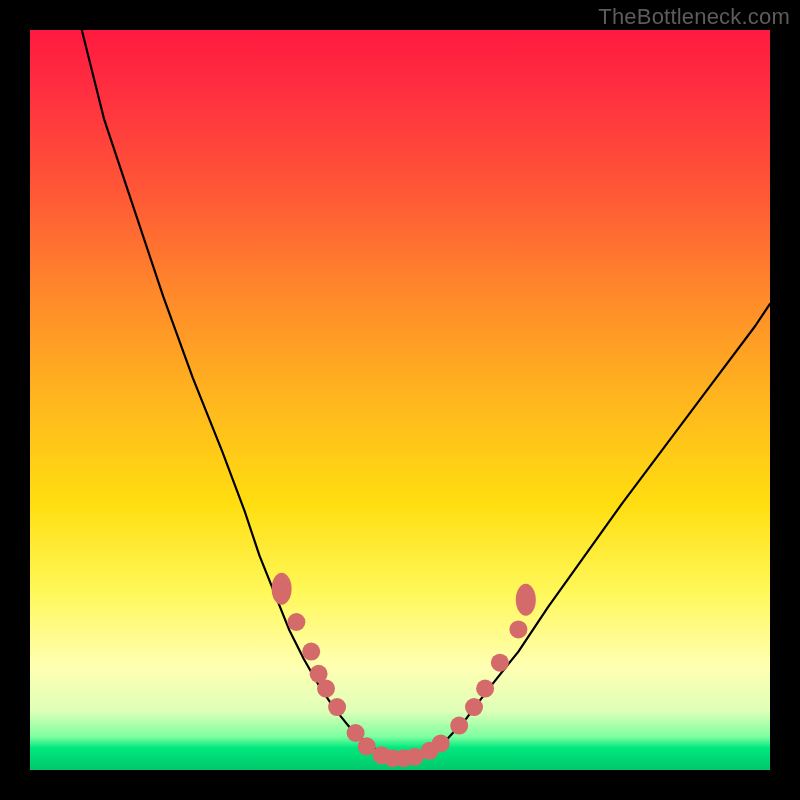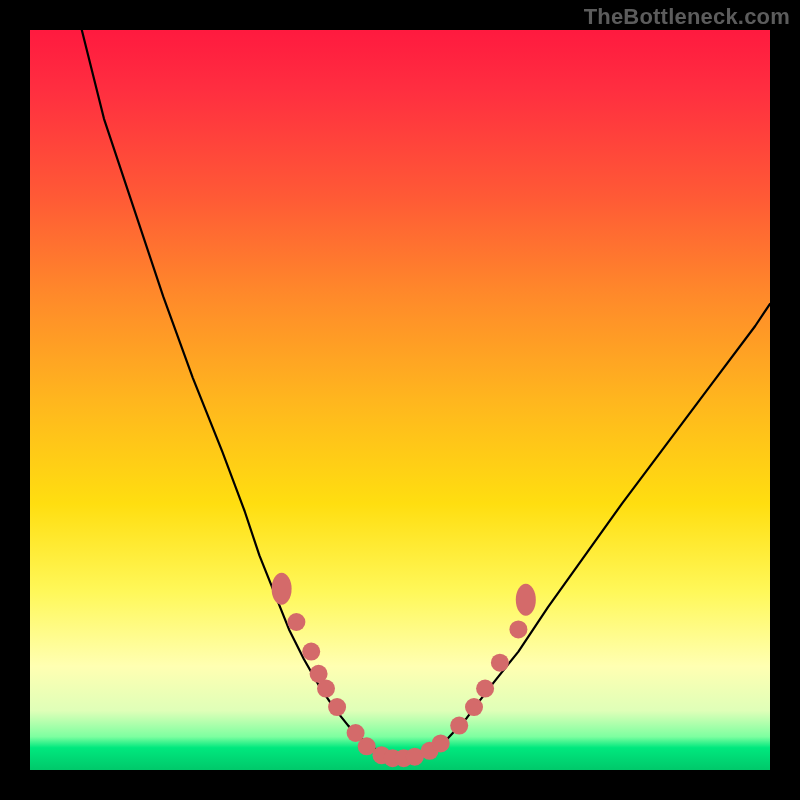--- a/index.html
+++ b/index.html
@@ -38,21 +38,21 @@
       #00c86a 100%
     );
   }
   .watermark {
     position: absolute;
     top: 4px;
     right: 10px;
     color: #5c5c5c;
     font-size: 22px;
     letter-spacing: 0.2px;
-    font-weight: 700;
+    font-weight: 400;
     user-select: none;
   }
   svg.curve {
     position: absolute;
     left: 0;
     top: 0;
     width: 740px;
     height: 740px;
     overflow: visible;
   }

